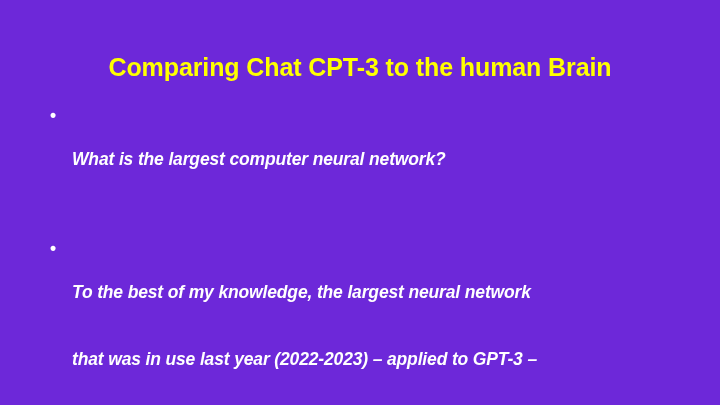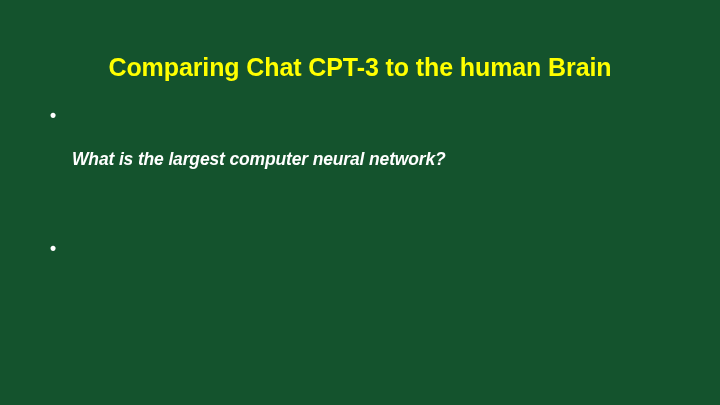--- a/index.html
+++ b/index.html
@@ -11,21 +11,21 @@
     height: 405px;
     background: #000000;
     overflow: hidden;
     font-family: "Liberation Sans", "DejaVu Sans", sans-serif;
     -webkit-font-smoothing: antialiased;
   }
   .slide {
     position: relative;
     width: 720px;
     height: 405px;
-    background: #14532d;
+    background: #6d28d9;
     box-sizing: border-box;
   }
   .slide-title {
     position: absolute;
     top: 52px;
     left: 0;
     width: 720px;
     text-align: center;
     color: #ffff00;
     font-size: 25px;
@@ -87,19 +87,21 @@
     <div class="bullet-block">
       <span class="bullet-marker">•</span>
       <span class="bullet-text">
         <span class="bullet-line">What is the largest computer neural network?</span>
       </span>
     </div>
 
     <div class="bullet-block">
       <span class="bullet-marker">•</span>
       <span class="bullet-text">
+        <span class="bullet-line">To the best of my knowledge, the largest neural network</span>
+        <span class="bullet-line">that was in use last year (2022-2023) – applied to GPT-3 –</span>
         
         
       </span>
     </div>
 
   </div>
 </div>
 
 </body></html>

